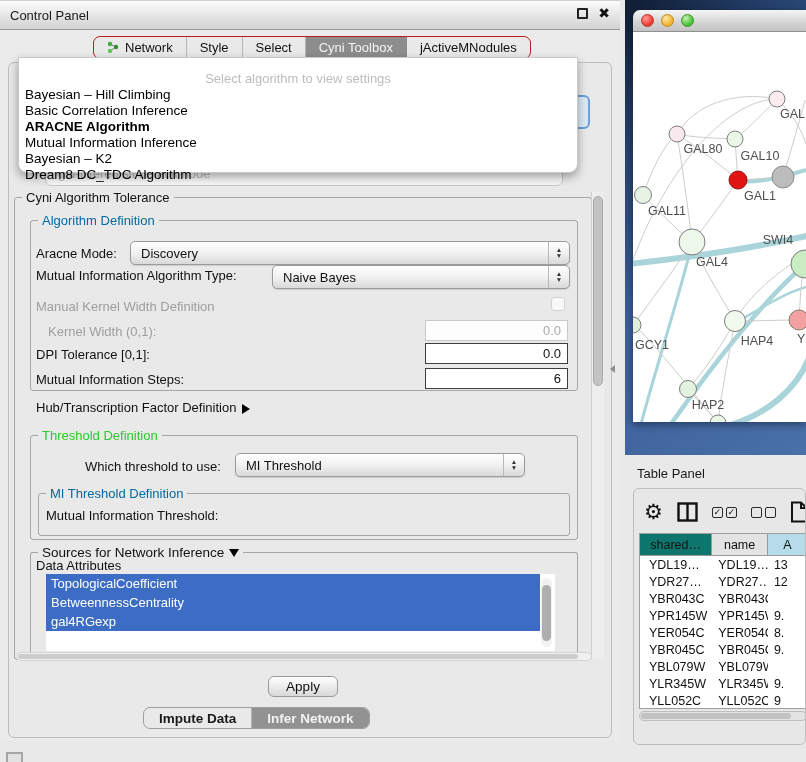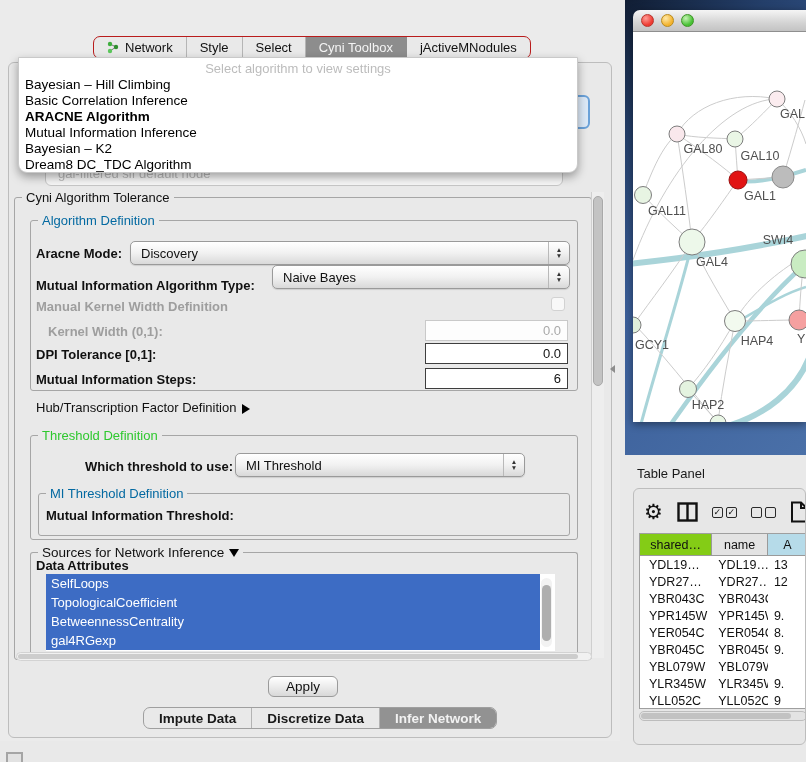--- a/index.html
+++ b/index.html
@@ -33,21 +33,21 @@
     display:flex; align-items:center; gap:5px; padding:0 13px;
     border-right:1px solid #b5b5b5; font-size:13px; color:#111; white-space:nowrap;
   }
   .ttab:last-child { border-right:none; }
   .ttab.selected { background:#8d8d8d; color:#f4f4f4; border-right-color:#8d8d8d; }
 
   
   #algo-popup {
     left:18px; top:57px; width:560px; height:116px; background:#ffffff;
     border:1px solid #c9c9c9; border-radius:0 0 9px 9px;
-    box-shadow:0 4px 10px rgba(0,0,0,0.35); z-index:20; padding-top:3px;
+    box-shadow:0 4px 10px rgba(0,0,0,0.35); z-index:20; padding-top:13px;
   }
   #algo-popup .popup-header { text-align:center; color:#bcbcbc; font-size:13px; height:16px; }
   .algo-item { padding:0 6px; font-size:13.5px; line-height:16px; color:#000; white-space:nowrap; }
   .algo-item.selected { font-weight:bold; }
 
   
   #hidden-combo {
     left:45px; top:160px; width:518px; height:26px; z-index:5;
     border:1px solid #c6c6c6; border-radius:6px; background:#f6f6f6;
     color:#b9b9b9; font-size:13px; display:flex; align-items:center; padding-left:12px;
@@ -65,21 +65,21 @@
 
   
   fieldset {
     position:absolute; border:1px solid #a6a6a6; border-radius:3px;
     background:transparent;
   }
   legend { margin-left:7px; padding:0 4px; font-size:13px; white-space:nowrap; }
   legend.blue { color:#0369a1; }
   legend.green { color:#2ec82e; }
 
-  .lbl { position:absolute; font-size:13px; font-weight:bold; color:#111; white-space:nowrap; }
+  .lbl { position:absolute; font-size:13px; font-weight:normal; color:#111; white-space:nowrap; }
   .lbl.disabled { color:#9e9e9e; }
 
   
   .combo {
     position:absolute; height:24px;
     border:1px solid #9a9a9a; border-radius:5px;
     background:linear-gradient(#ffffff,#f1f1f1 50%,#d9d9d9);
     box-shadow:0 1px 1px rgba(0,0,0,0.12);
     display:flex; align-items:center; padding-left:10px; font-size:13px; color:#111;
   }
@@ -186,21 +186,21 @@
   .gear { font-size:21px; color:#111; line-height:22px; }
   .cb-pair { display:flex; gap:3px; }
   .mini-cb { width:11px; height:11px; border:1.6px solid #2a2a2a; border-radius:2px;
     font-size:9px; line-height:9px; text-align:center; color:#111; font-weight:bold; }
 
   #data-table { position:absolute; left:5px; top:44px; width:168px; height:176px;
     background:#ffffff; border:1px solid #9f9f9f; border-right:none; overflow:hidden; }
   .thead { display:flex; height:22px; border-bottom:1px solid #9a9a9a; }
   .th { font-size:12.5px; display:flex; align-items:center; justify-content:center;
     border-right:1px solid #9a9a9a; overflow:hidden; white-space:nowrap; }
-  .th.c0 { width:74px; background:#84cc16; }
+  .th.c0 { width:74px; background:#0f766e; }
   .th.c1 { width:57px; background:#e3e3e3; }
   .th.c2 { width:40px; background:#b6dbe9; border-right:none; }
   .trow { display:flex; height:17px; font-size:12.5px; align-items:center; }
   .td { overflow:hidden; white-space:nowrap; }
   .td.c0 { width:74px; padding-left:9px; }
   .td.c1 { width:57px; padding-left:6px; }
   .td.c2 { width:40px; padding-left:6px; }
   #table-hscroll { position:absolute; left:5px; top:222px; width:168px; height:10px;
     background:#e3e3e3; border:1px solid #bdbdbd; border-radius:5px; }
   #table-hthumb { position:absolute; left:7px; top:224px; width:150px; height:6px;
@@ -214,20 +214,27 @@
   #settings-vscroll { left:591px; top:192px; width:13px; height:466px; }
   #settings-vthumb { left:593px; top:196px; width:10px; height:190px; }
 
   .nettab-icon { display:inline-block; }
 </style>
 </head>
 <body>
 
 <div class="abs" id="control-panel">
 
+  <div class="abs" id="cp-titlebar">
+    <span class="title">Control Panel</span>
+    <span class="win-btns">
+      <span class="win-restore"></span>
+      <span class="win-close">✖</span>
+    </span>
+  </div>
 
   <div class="abs" id="top-tabs">
     <div class="ttab">
       <svg class="nettab-icon" width="13" height="13" viewBox="0 0 13 13">
         <line x1="3" y1="3" x2="9" y2="6" stroke="#777" stroke-width="1"></line>
         <line x1="3" y1="10" x2="9" y2="6" stroke="#777" stroke-width="1"></line>
         <circle cx="3" cy="3" r="2.2" fill="#3fae3f"></circle>
         <circle cx="9" cy="6" r="2.2" fill="#2f8f2f"></circle>
         <circle cx="3" cy="10" r="2.2" fill="#5cc75c"></circle>
       </svg>
@@ -277,21 +284,21 @@
 
   <span class="lbl" style="left:36px; top:246px;">Aracne Mode:</span>
   <div class="combo" style="left:130px; top:241px; width:440px;">
     <span>Discovery</span>
     <span class="stepper">
         <span>▲</span>
         <span>▼</span>
       </span>
   </div>
 
-  <span class="lbl" style="left:36px; top:278px;">Mutual Information Algorithm Type:</span>
+  <span class="lbl" style="left:36px; top:268px;">Mutual Information Algorithm Type:</span>
   <div class="combo" style="left:272px; top:265px; width:298px;">
     <span>Naive Bayes</span>
     <span class="stepper">
         <span>▲</span>
         <span>▼</span>
       </span>
   </div>
 
   <span class="lbl disabled" style="left:36px; top:299px;">Manual Kernel Width Definition</span>
   <div class="cb-disabled" style="left:551px; top:297px;"></div>
@@ -334,41 +341,37 @@
 
   <span class="lbl" style="left:46px; top:508px;">Mutual Information Threshold:</span>
 
   <fieldset style="left:30px; top:545px; width:548px; height:113px; border-bottom:none;">
     <legend style="font-size:13.5px;"><span>Sources for Network Inference</span><span class="arrow-down"></span></legend>
   </fieldset>
 
   <span class="lbl" style="left:36px; top:558px;">Data Attributes</span>
 
   <div class="abs" id="attr-list">
-    <div class="attr-item">SelfLoops</div>
     <div class="attr-item">TopologicalCoefficient</div>
     <div class="attr-item">BetweennessCentrality</div>
     <div class="attr-item">gal4RGexp</div>
   </div>
   <div class="abs" id="attr-vscroll"></div>
   <div class="abs" id="attr-vthumb"></div>
 
   <div class="abs" id="settings-hscroll"></div>
   <div class="abs" id="settings-hthumb"></div>
 
   <div class="abs" id="apply-btn">
     <span>Apply</span>
   </div>
 
   <div class="abs" id="bottom-tabs">
     <div class="btab">
       <span>Impute Data</span>
-    </div>
-    <div class="btab">
-      <span>Discretize Data</span>
     </div>
     <div class="btab selected">
       <span>Infer Network</span>
     </div>
   </div>
 </div>
 
 <div class="abs" id="panel-resize-handle"></div>
 <div class="abs" id="mini-widget"></div>
 

